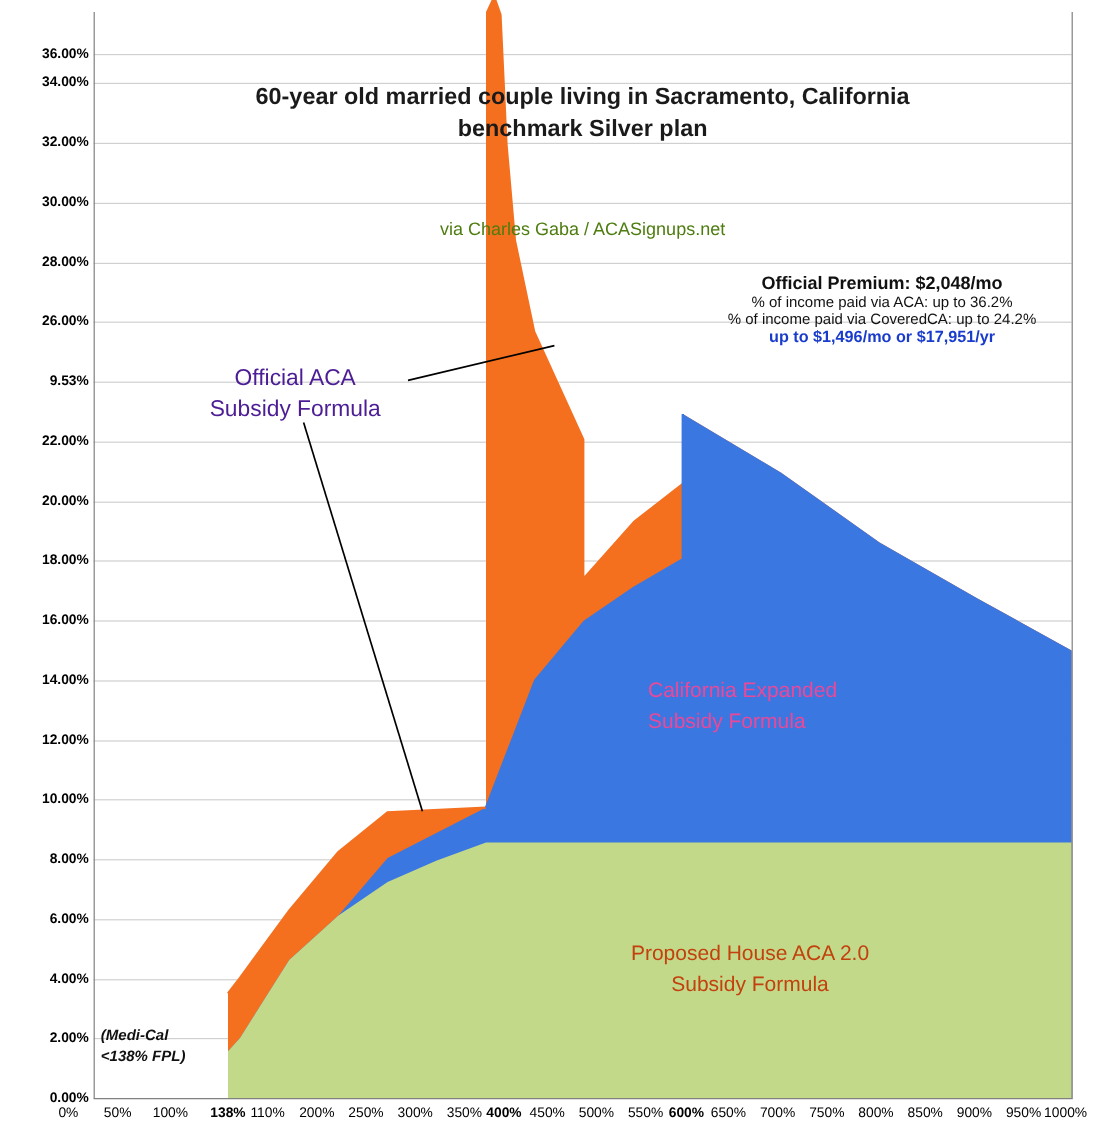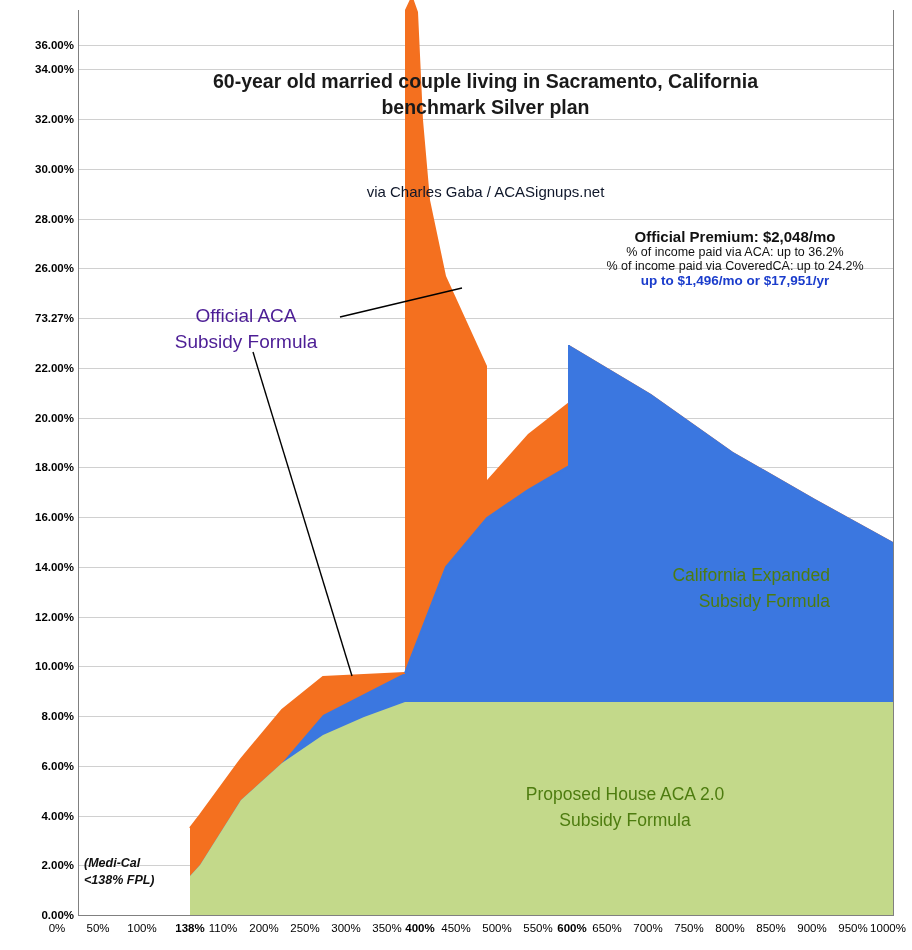--- a/index.html
+++ b/index.html
@@ -12,30 +12,30 @@
   .axis-y2{position:absolute;left:893px;top:10px;width:1px;height:905px;background:#808080;}
   .axis-x{position:absolute;left:78px;top:915px;width:816px;height:1px;background:#808080;}
 
   .ytick{position:absolute;right:0;width:74px;text-align:right;font-size:11.5px;color:#000;font-weight:bold;transform:translateY(-50%);}
   .xtick{position:absolute;top:922px;font-size:11.5px;color:#000;transform:translateX(-50%);}
   .xtick.bold{font-weight:bold;}
 
   .series{position:absolute;left:0;top:0;width:912px;height:950px;}
 
   .title{position:absolute;left:78px;top:68px;width:815px;text-align:center;font-size:19.5px;color:#1a1a1a;line-height:26px;font-weight:bold;}
-  .subtitle{position:absolute;left:78px;top:183px;width:815px;text-align:center;font-size:15px;color:#0f172a;}
+  .subtitle{position:absolute;left:78px;top:183px;width:815px;text-align:center;font-size:15px;color:#4d7c0f;}
 
   .callout-right{position:absolute;right:12px;top:228px;width:330px;text-align:center;}
   .callout-right .l1{font-size:15px;font-weight:bold;color:#111;}
   .callout-right .l2,.callout-right .l3{font-size:12.5px;color:#111;}
   .callout-right .l4,.callout-right .l5{font-size:13.5px;font-weight:bold;color:#1a3ccc;}
 
   .lbl-aca{position:absolute;left:136px;top:303px;width:220px;text-align:center;font-size:19px;color:#4c1d95;line-height:26px;}
-  .lbl-ca{position:absolute;left:540px;top:562px;width:290px;text-align:right;font-size:17.5px;color:#4d7c0f;line-height:26px;}
-  .lbl-house{position:absolute;left:455px;top:781px;width:340px;text-align:center;font-size:17.5px;color:#4d7c0f;line-height:26px;}
+  .lbl-ca{position:absolute;left:540px;top:562px;width:290px;text-align:left;font-size:17.5px;color:#ec4899;line-height:26px;}
+  .lbl-house{position:absolute;left:455px;top:781px;width:340px;text-align:center;font-size:17.5px;color:#c2410c;line-height:26px;}
   .lbl-medi{position:absolute;left:84px;top:855px;width:110px;font-size:12.5px;font-style:italic;font-weight:bold;color:#111;line-height:17px;}
 </style>
 </head>
 <body>
 
 <div id="stage">
 
   <div class="grid-line" style="top:915px"></div>
   <div class="grid-line" style="top:865px"></div>
   <div class="grid-line" style="top:816px"></div>
@@ -81,21 +81,21 @@
   <div class="ytick" style="top:816px;left:0">4.00%</div>
   <div class="ytick" style="top:766px;left:0">6.00%</div>
   <div class="ytick" style="top:716px;left:0">8.00%</div>
   <div class="ytick" style="top:666px;left:0">10.00%</div>
   <div class="ytick" style="top:617px;left:0">12.00%</div>
   <div class="ytick" style="top:567px;left:0">14.00%</div>
   <div class="ytick" style="top:517px;left:0">16.00%</div>
   <div class="ytick" style="top:467px;left:0">18.00%</div>
   <div class="ytick" style="top:418px;left:0">20.00%</div>
   <div class="ytick" style="top:368px;left:0">22.00%</div>
-  <div class="ytick" style="top:318px;left:0">73.27%</div>
+  <div class="ytick" style="top:318px;left:0">9.53%</div>
   <div class="ytick" style="top:268px;left:0">26.00%</div>
   <div class="ytick" style="top:219px;left:0">28.00%</div>
   <div class="ytick" style="top:169px;left:0">30.00%</div>
   <div class="ytick" style="top:119px;left:0">32.00%</div>
   <div class="ytick" style="top:69px;left:0">34.00%</div>
   <div class="ytick" style="top:45px;left:0">36.00%</div>
 
   <div class="xtick" style="left:57px">0%</div>
   <div class="xtick" style="left:98px">50%</div>
   <div class="xtick" style="left:142px">100%</div>

